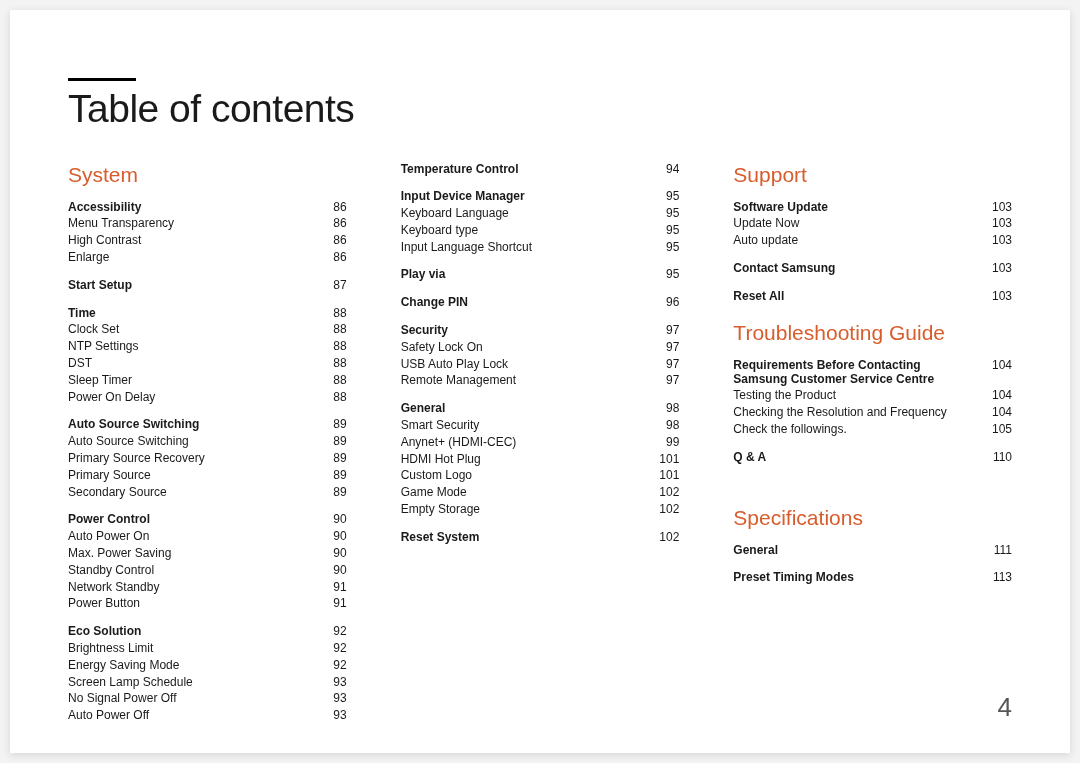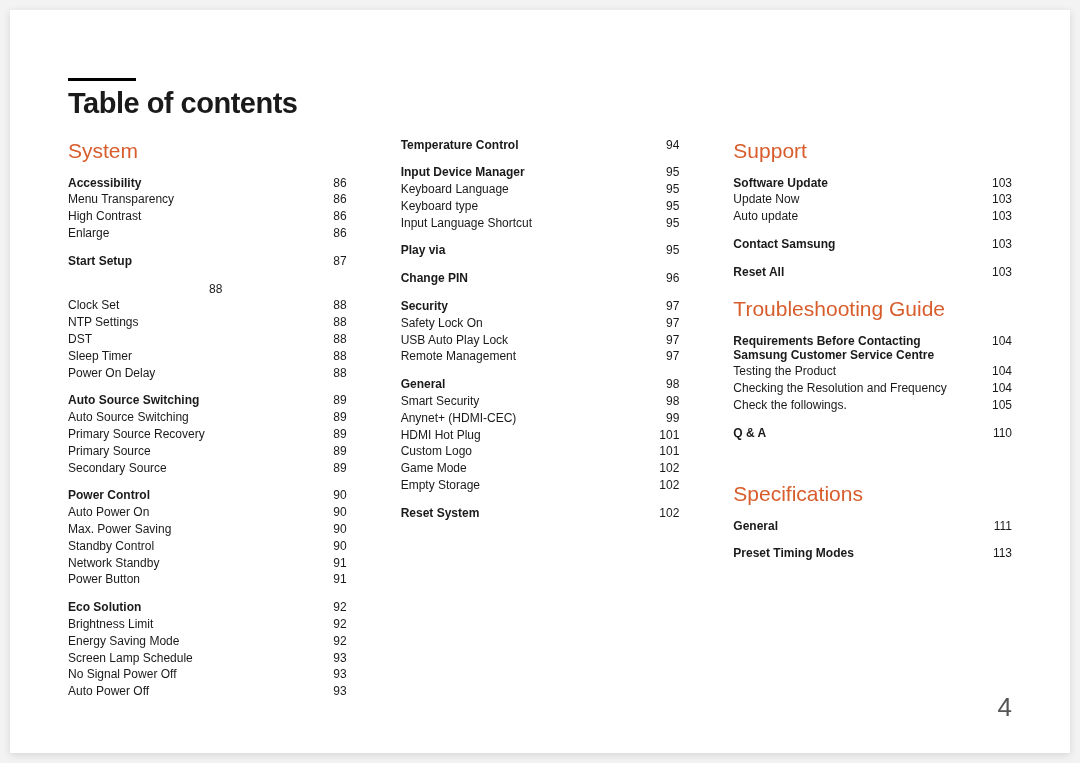--- a/index.html
+++ b/index.html
@@ -20,45 +20,45 @@
     box-shadow: 0 2px 8px rgba(0,0,0,0.12);
     position: relative;
     padding: 68px 58px 40px 58px;
   }
   .title-bar {
     border-top: 3px solid #000;
     width: 68px;
     margin-bottom: 6px;
   }
   .page-title {
-    font-size: 29px;
-    font-weight: 700;
+    font-size: 39px;
+    font-weight: 400;
     letter-spacing: -0.5px;
-    margin-bottom: 17px;
+    margin-bottom: 30px;
   }
   .columns {
     display: flex;
     gap: 54px;
   }
   .col {
     width: 280px;
     font-size: 12px;
     line-height: 1.15;
   }
   .section-head {
     color: #d85d2c;
     font-size: 21px;
     font-weight: 400;
     margin-top: 2px;
     margin-bottom: 12px;
   }
   .group { margin-bottom: 11px; }
   .row {
     display: flex;
-    justify-content: center;
+    justify-content: flex-end;
     padding: 1.5px 0;
   }
   .row.bold .label { font-weight: 600; }
   .row .label { flex: 1; padding-right: 6px; }
   .row .pg { width: 30px; text-align: right; }
   .page-number {
     position: absolute;
     right: 58px;
     bottom: 30px;
     font-size: 26px;
@@ -94,20 +94,21 @@
           </div>
         </div>
         <div class="group">
           <div class="row bold">
             <span class="label">Start Setup</span>
             <span class="pg">87</span>
           </div>
         </div>
         <div class="group">
           <div class="row bold">
+            <span class="label">Time</span>
             <span class="pg">88</span>
           </div>
           <div class="row">
             <span class="label">Clock Set</span>
             <span class="pg">88</span>
           </div>
           <div class="row">
             <span class="label">NTP Settings</span>
             <span class="pg">88</span>
           </div>

